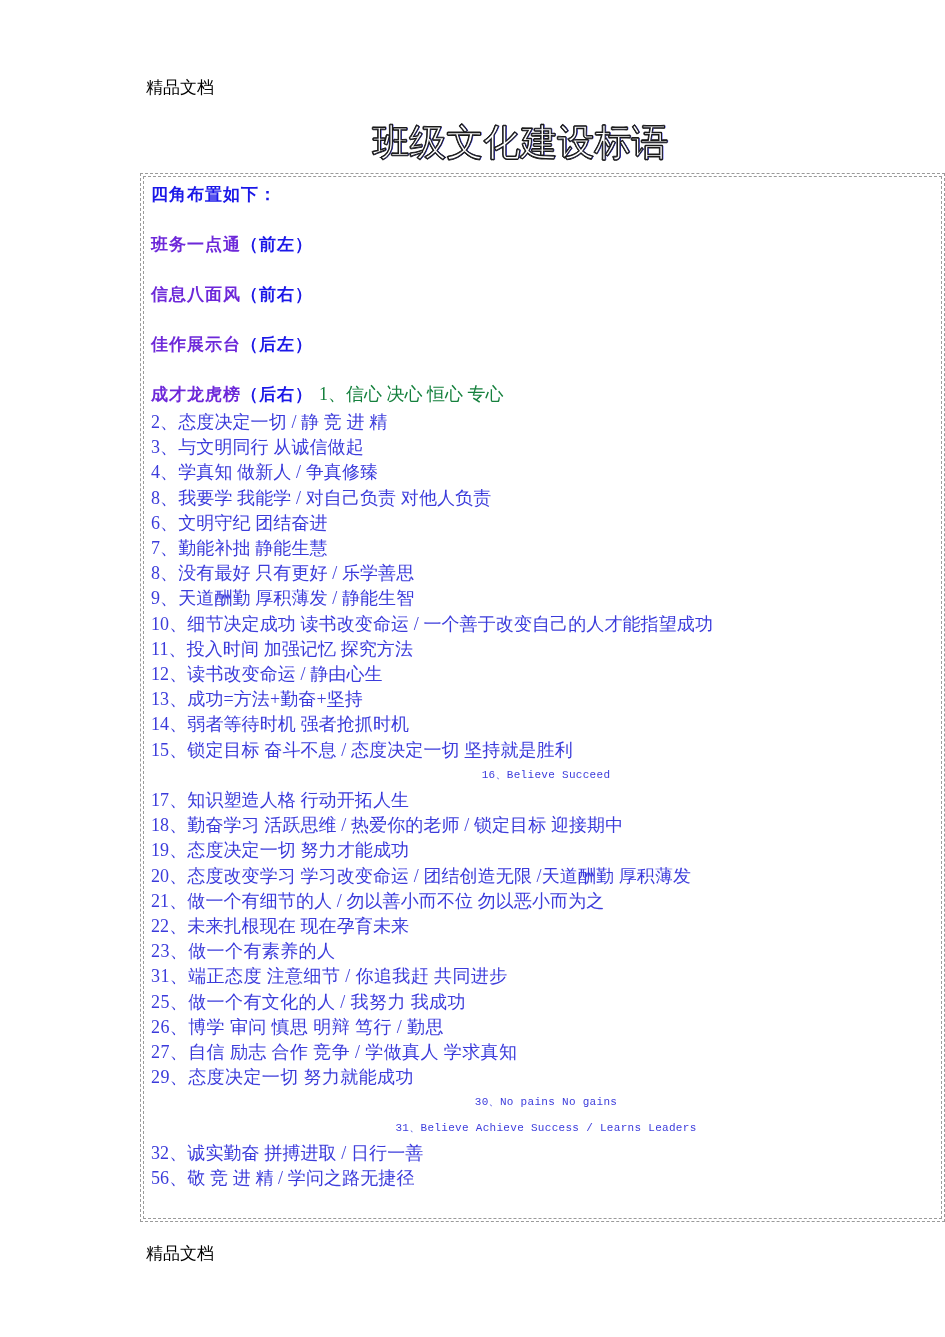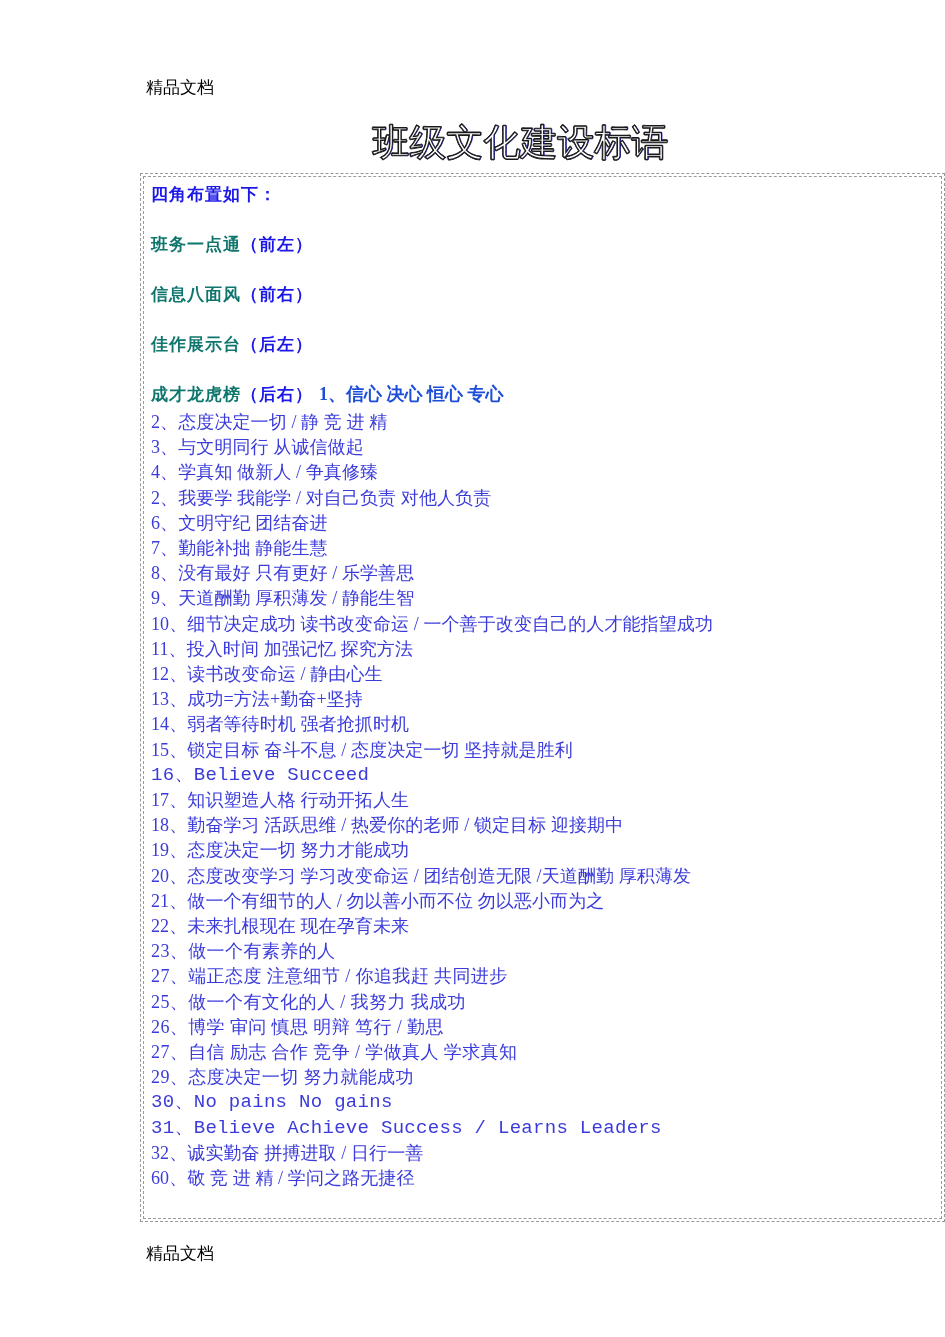--- a/index.html
+++ b/index.html
@@ -82,32 +82,32 @@
     font-family: "DejaVu Sans", "Liberation Sans", sans-serif;
     font-weight: bold;
     font-size: 17px;
     line-height: 20px;
     margin: 0 0 30px 0;
     white-space: nowrap;
     letter-spacing: 1px;
   }
   .section-line.first { }
   .heading-blue { color: #1b18e8; }
-  .heading-black { color: #0f766e; }
+  .heading-black { color: #6d28d9; }
   .heading-paren { color: #1b18e8; }
 
   
   .corner-with-item {
     margin-bottom: 6px;
   }
   .corner-with-item .inline-item {
     font-family: "Liberation Serif", "DejaVu Serif", serif;
-    font-weight: bold;
+    font-weight: normal;
     font-size: 18px;
-    color: #1d4ed8;
+    color: #15803d;
     letter-spacing: 0;
     padding-left: 6px;
   }
 
   
   .slogan-list {
     list-style: none;
     margin: 0;
     padding: 0;
   }
@@ -115,22 +115,23 @@
     font-family: "Liberation Serif", "DejaVu Serif", serif;
     font-size: 18px;
     line-height: 25.2px;
     color: #3b3bdb;
     white-space: nowrap;
     letter-spacing: 0.1px;
   }
   
   .slogan-item.mono {
     font-family: "Liberation Mono", "DejaVu Sans Mono", monospace;
-    font-size: 19px;
+    font-size: 11px;
     letter-spacing: 0.3px;
+    text-align: center;
   }
   
   .slogan-item.wide-num {
     letter-spacing: 0.4px;
   }
 </style>
 </head>
 <body>
 
 <div class="page">
@@ -159,48 +160,48 @@
       </div>
 
       <div class="section-line corner-with-item">
         <span class="heading-black">成才龙虎榜</span><span class="heading-paren">（后右）</span><span class="inline-item">1、信心 决心 恒心 专心</span>
       </div>
 
       <ul class="slogan-list" id="slogan-list">
           <li class="slogan-item">2、态度决定一切 /  静 竞 进  精</li>
           <li class="slogan-item">3、与文明同行  从诚信做起</li>
           <li class="slogan-item">4、学真知 做新人 / 争真修臻</li>
-          <li class="slogan-item">2、我要学 我能学 / 对自己负责 对他人负责</li>
+          <li class="slogan-item">8、我要学 我能学 / 对自己负责 对他人负责</li>
           <li class="slogan-item">6、文明守纪 团结奋进</li>
           <li class="slogan-item">7、勤能补拙 静能生慧</li>
           <li class="slogan-item">8、没有最好 只有更好 / 乐学善思</li>
           <li class="slogan-item">9、天道酬勤 厚积薄发  / 静能生智</li>
           <li class="slogan-item">10、细节决定成功 读书改变命运 / 一个善于改变自己的人才能指望成功</li>
           <li class="slogan-item">11、投入时间 加强记忆 探究方法</li>
           <li class="slogan-item">12、读书改变命运  / 静由心生</li>
           <li class="slogan-item">13、成功=方法+勤奋+坚持</li>
           <li class="slogan-item">14、弱者等待时机 强者抢抓时机</li>
           <li class="slogan-item">15、锁定目标 奋斗不息 / 态度决定一切 坚持就是胜利</li>
           <li class="slogan-item mono">16、Believe  Succeed</li>
           <li class="slogan-item">17、知识塑造人格 行动开拓人生</li>
           <li class="slogan-item">18、勤奋学习 活跃思维 / 热爱你的老师 / 锁定目标 迎接期中</li>
           <li class="slogan-item">19、态度决定一切  努力才能成功</li>
           <li class="slogan-item">20、态度改变学习 学习改变命运  / 团结创造无限 /天道酬勤 厚积薄发</li>
           <li class="slogan-item">21、做一个有细节的人 / 勿以善小而不位  勿以恶小而为之</li>
           <li class="slogan-item">22、未来扎根现在  现在孕育未来</li>
           <li class="slogan-item wide-num">23、做一个有素养的人</li>
-          <li class="slogan-item wide-num">27、端正态度  注意细节  /   你追我赶  共同进步</li>
+          <li class="slogan-item wide-num">31、端正态度  注意细节  /   你追我赶  共同进步</li>
           <li class="slogan-item wide-num">25、做一个有文化的人  /  我努力  我成功</li>
           <li class="slogan-item wide-num">26、博学  审问  慎思  明辩  笃行  /   勤思</li>
           <li class="slogan-item wide-num">27、自信  励志  合作  竞争  /   学做真人  学求真知</li>
           <li class="slogan-item wide-num">29、态度决定一切  努力就能成功</li>
           <li class="slogan-item mono">30、No pains No gains</li>
           <li class="slogan-item mono">31、Believe Achieve Success /  Learns Leaders</li>
           <li class="slogan-item">32、诚实勤奋  拼搏进取  /   日行一善</li>
-          <li class="slogan-item">60、敬  竞 进  精  /   学问之路无捷径</li>
+          <li class="slogan-item">56、敬  竞 进  精  /   学问之路无捷径</li>
         </ul>
 
     </div>
   </div>
 
   <div class="watermark watermark-bottom">精品文档</div>
 
 </div>
 
 </body></html>

